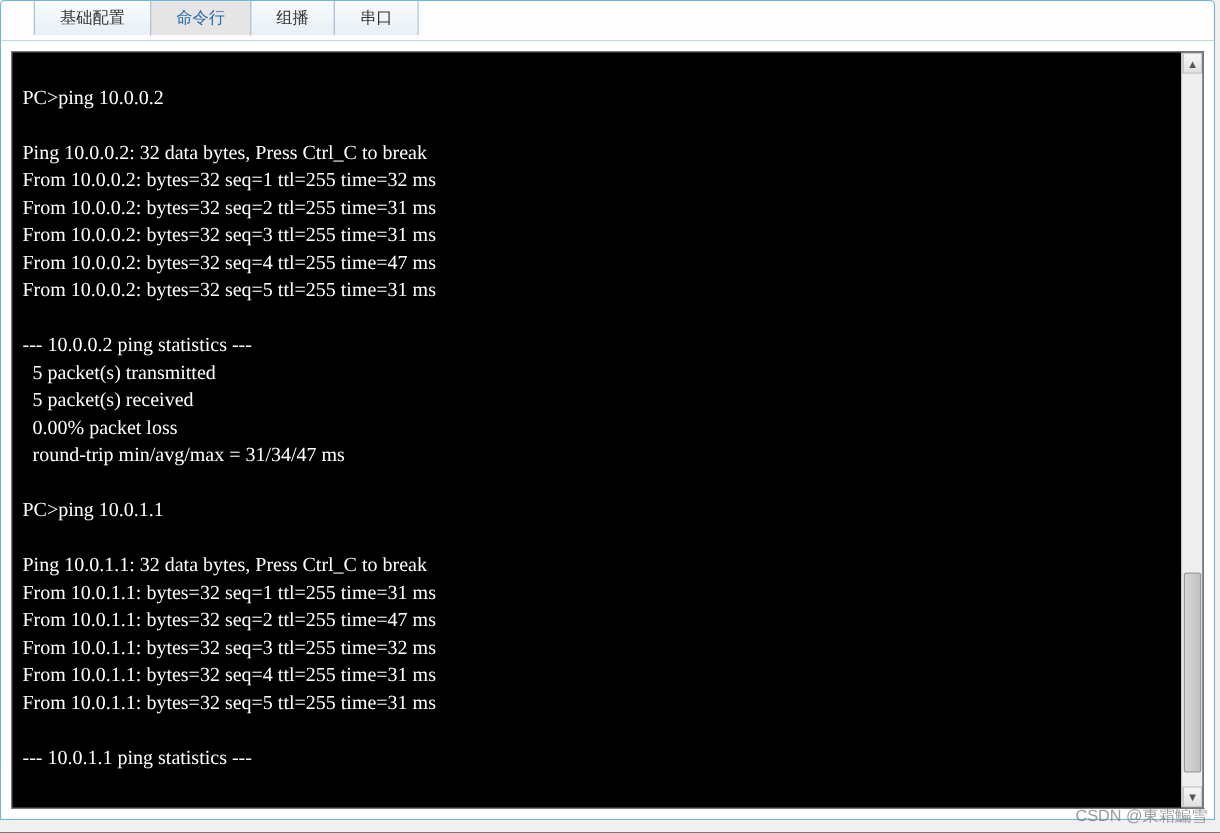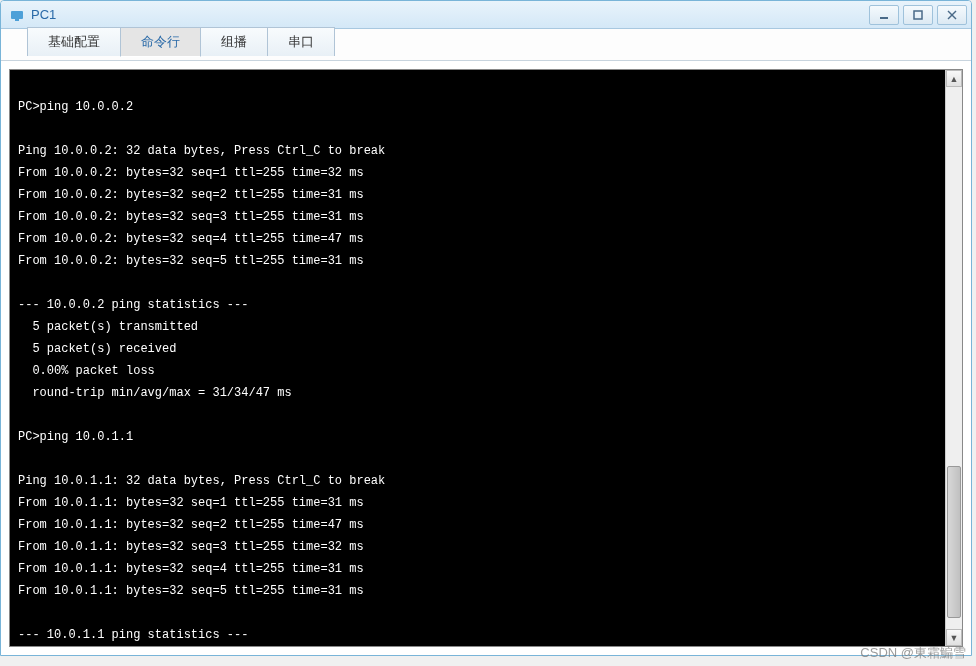--- a/index.html
+++ b/index.html
@@ -96,22 +96,22 @@
       flex: 1;
       border: 1px solid #888;
       background: #000;
       display: flex;
       overflow: hidden;
     }
     .terminal {
       flex: 1;
       background: #000;
       color: #fff;
-      font-family: Liberation Mono, monospace;
-      font-size: 12px;
+      font-family: Liberation Serif, serif;
+      font-size: 16px;
       line-height: 22px;
       padding: 4px 8px;
       white-space: pre;
       overflow: hidden;
     }
     .scrollbar {
       width: 17px;
       background: #f0f0f0;
       border-left: 1px solid #ccc;
       display: flex;
@@ -149,47 +149,20 @@
       right: 10px;
       font-size: 13px;
       color: rgba(120,120,120,0.75);
       pointer-events: none;
     }
   </style>
 </head>
 <body>
 
 <div class="window">
-  <div class="titlebar">
-    <span class="title-icon">
-      <svg viewBox="0 0 16 16">
-          <rect x="2" y="4" width="12" height="8" rx="1" fill="#4da0d8"></rect>
-          <rect x="6" y="12" width="4" height="2" fill="#4da0d8"></rect>
-        </svg>
-    </span>
-    <span class="title-text">PC1</span>
-    <div class="win-controls">
-      <div class="win-btn">
-        <svg viewBox="0 0 10 10">
-            <line x1="1" y1="8" x2="9" y2="8" stroke="#4a6a88" stroke-width="2"></line>
-          </svg>
-      </div>
-      <div class="win-btn">
-        <svg viewBox="0 0 10 10">
-            <rect x="1" y="1" width="8" height="8" fill="none" stroke="#4a6a88" stroke-width="1.5"></rect>
-          </svg>
-      </div>
-      <div class="win-btn">
-        <svg viewBox="0 0 10 10">
-            <line x1="1" y1="1" x2="9" y2="9" stroke="#4a6a88" stroke-width="1.5"></line>
-            <line x1="9" y1="1" x2="1" y2="9" stroke="#4a6a88" stroke-width="1.5"></line>
-          </svg>
-      </div>
-    </div>
-  </div>
 
   <div class="tab-bar" id="tab-bar">
       <div class="tab">基础配置</div>
       <div class="tab active">命令行</div>
       <div class="tab">组播</div>
       <div class="tab">串口</div>
     </div>
 
   <div class="content">
     <div class="terminal-wrap">

